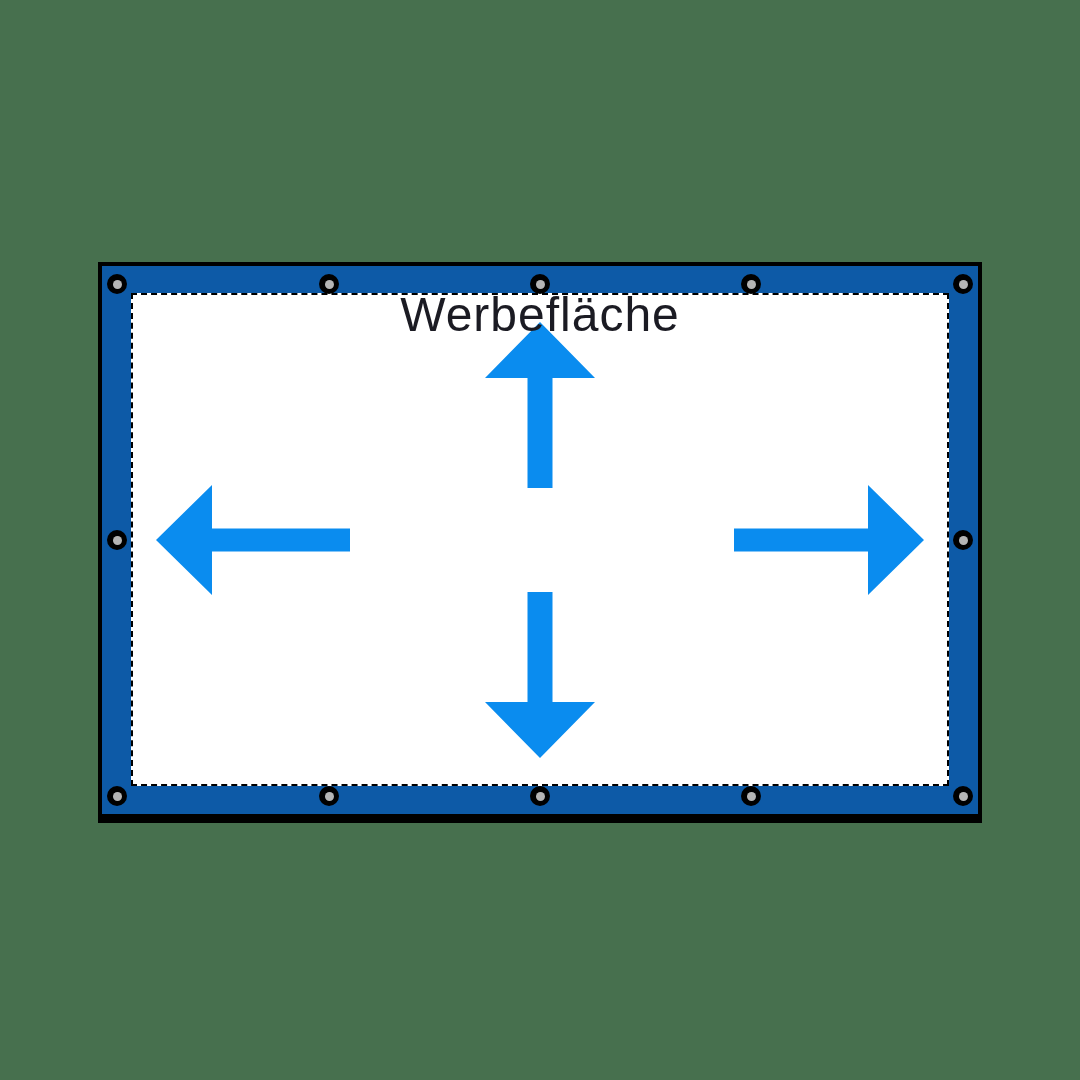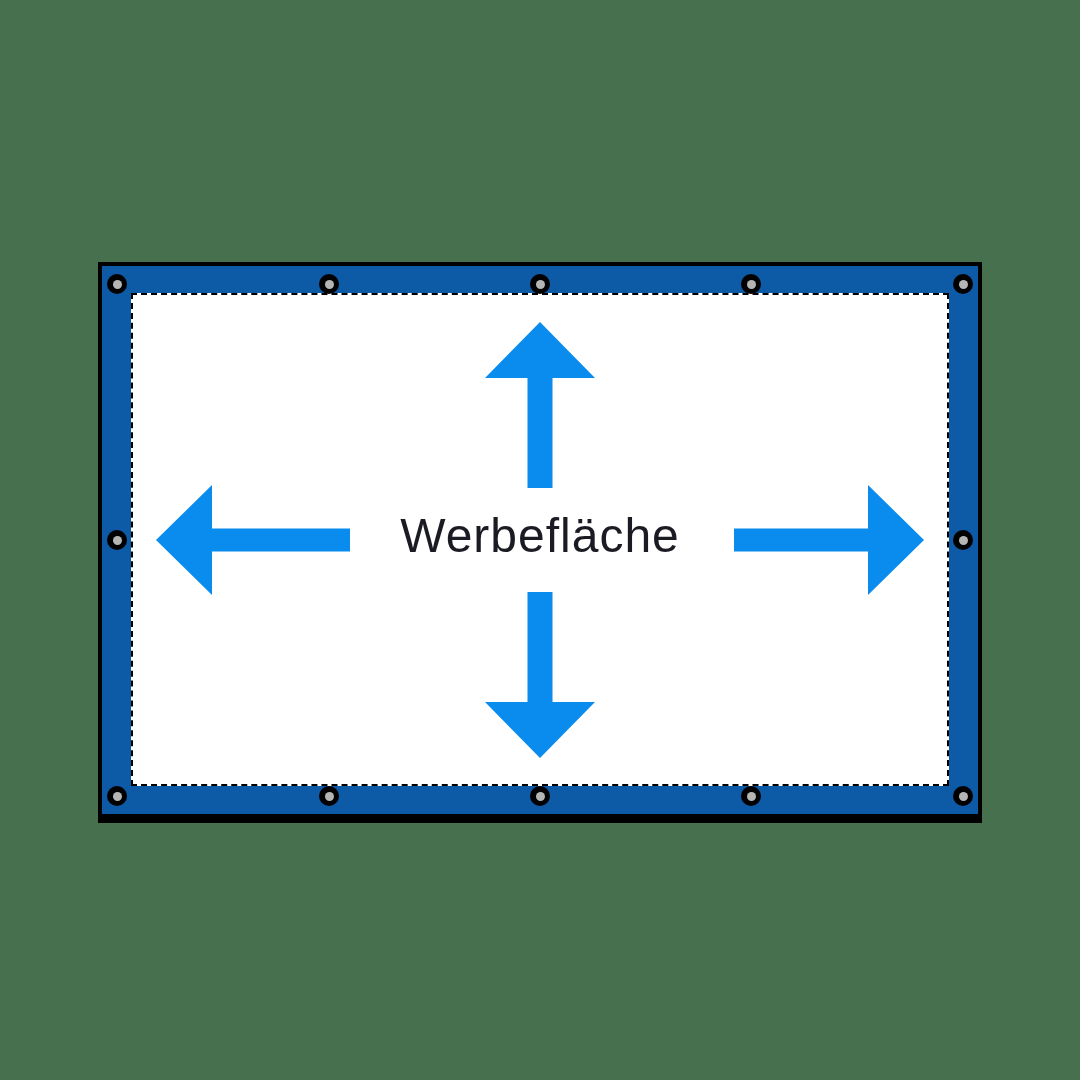--- a/index.html
+++ b/index.html
@@ -25,21 +25,21 @@
     background:var(--frame);
     border:4px solid var(--outline);
     box-shadow:0 5px 0 var(--outline);
   }
   .print-area{
     position:absolute;
     left:29px; top:27px; right:29px; bottom:28px;
     background:var(--surface);
     border:2px dashed var(--outline);
     display:flex;
-    align-items:center;
+    align-items:flex-start;
     justify-content:center;
   }
   .banner-label{
     font-size:48px;
     font-weight:300;
     letter-spacing:1px;
     color:var(--text);
     line-height:1;
     position:relative;
     top:-4px;

